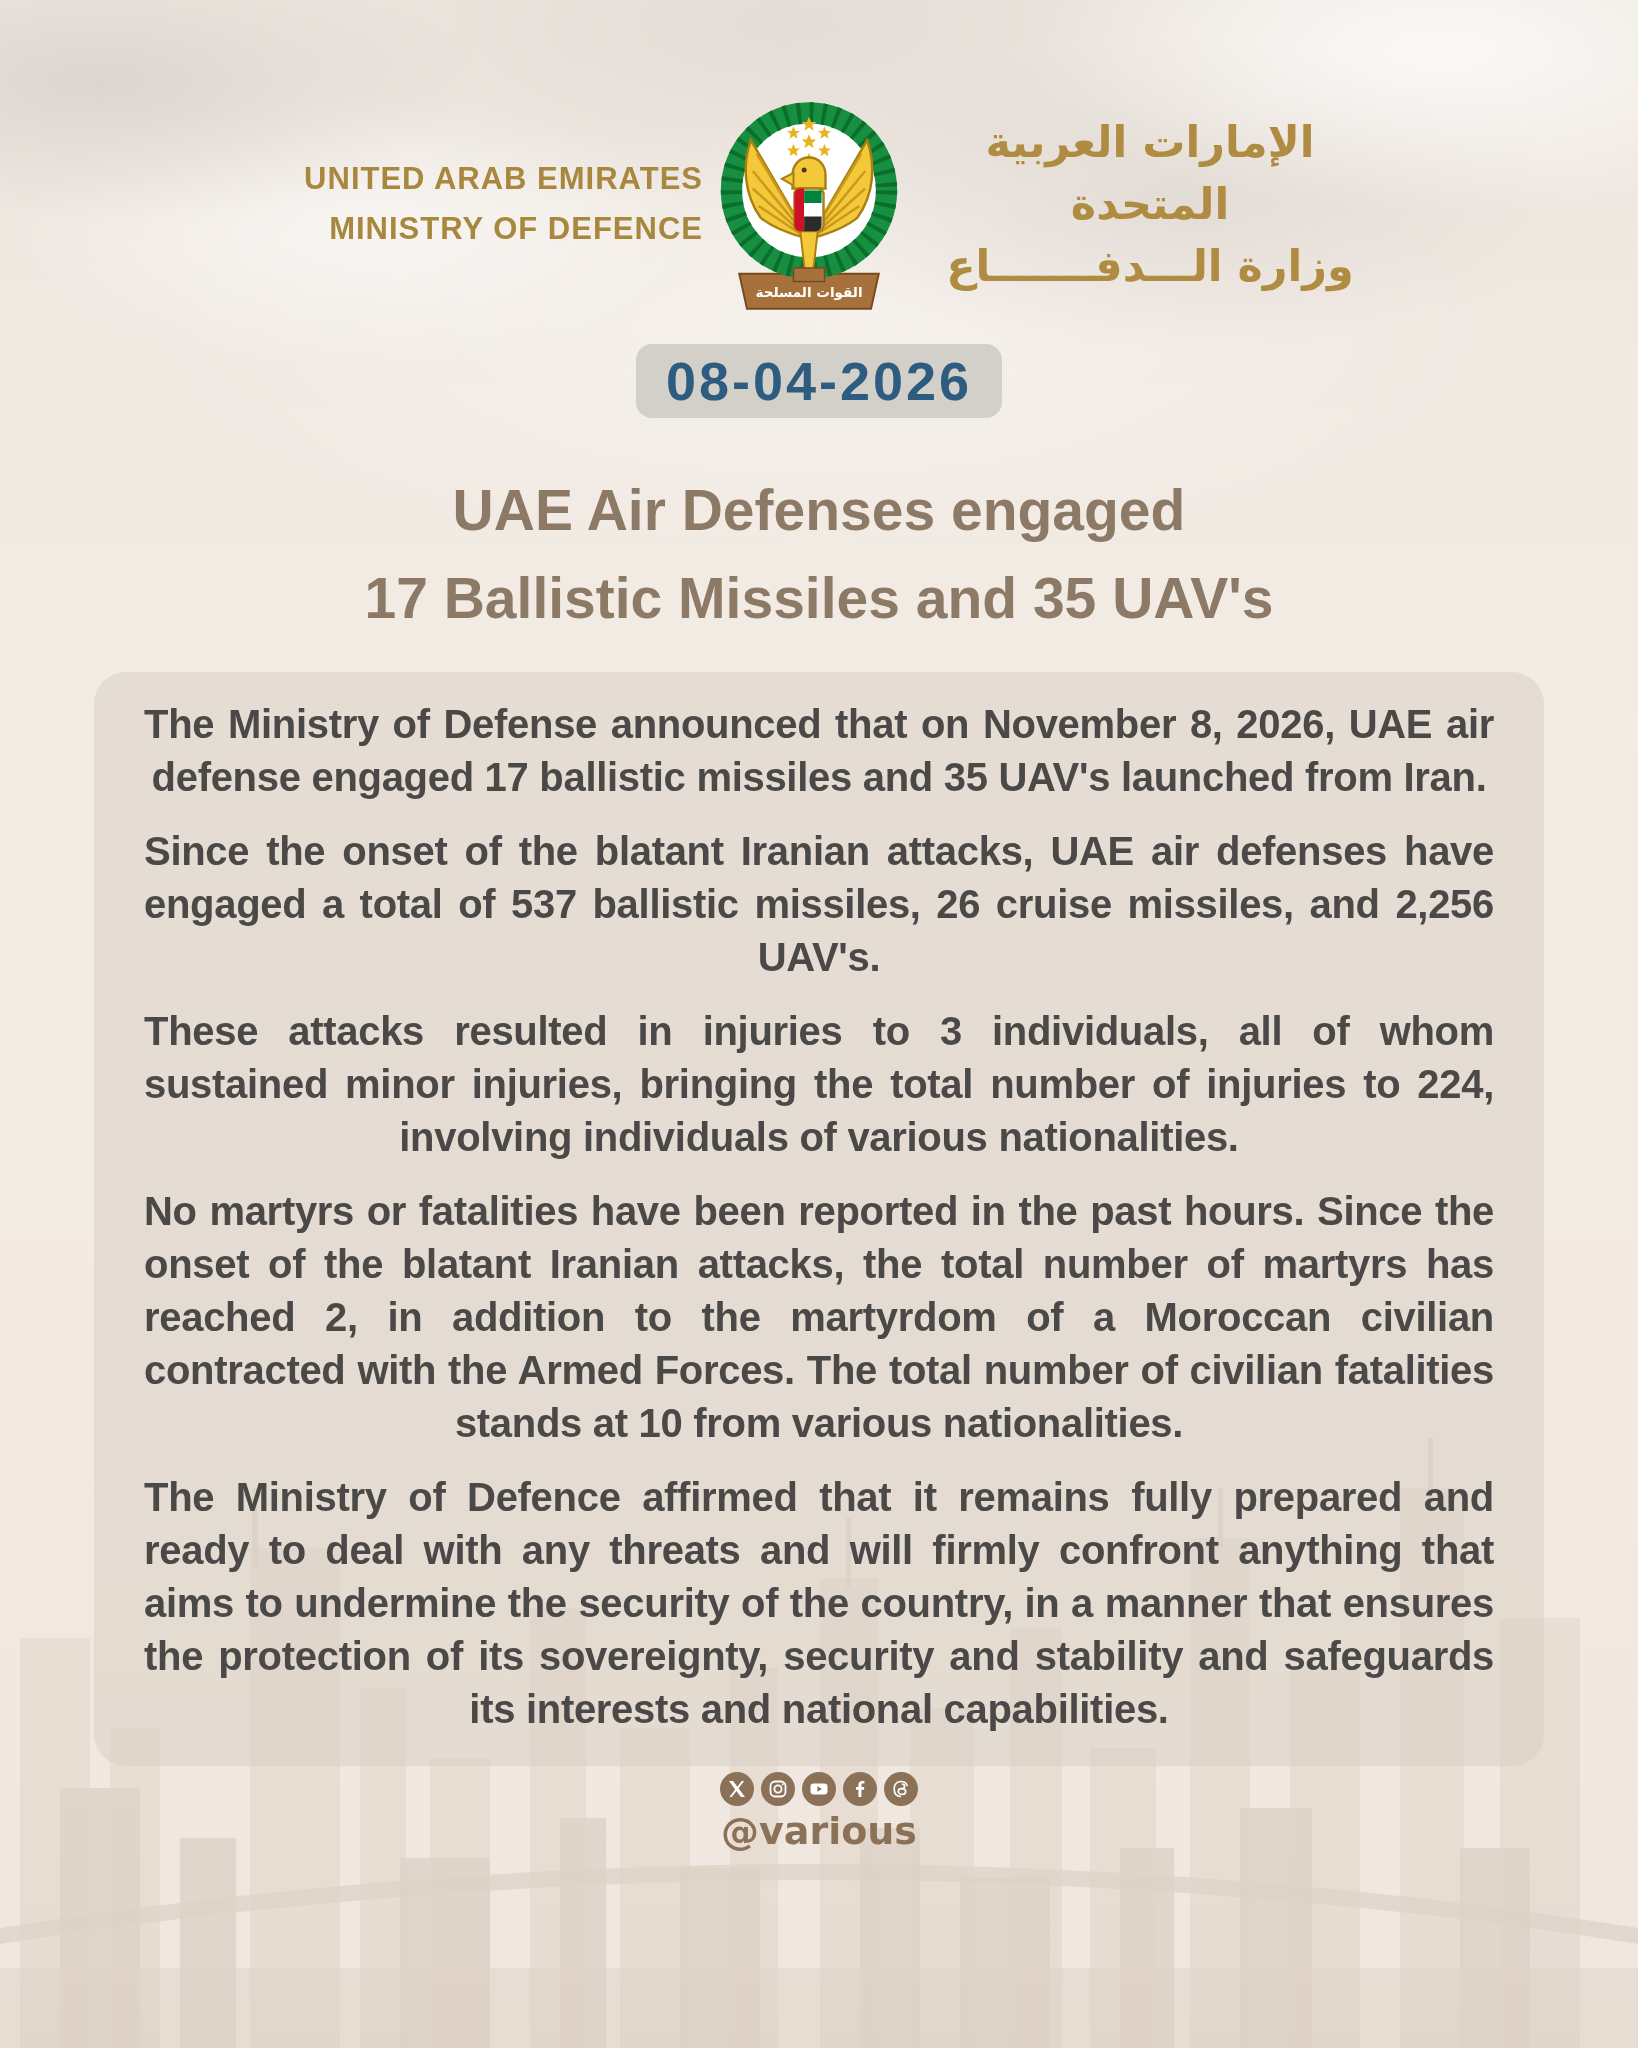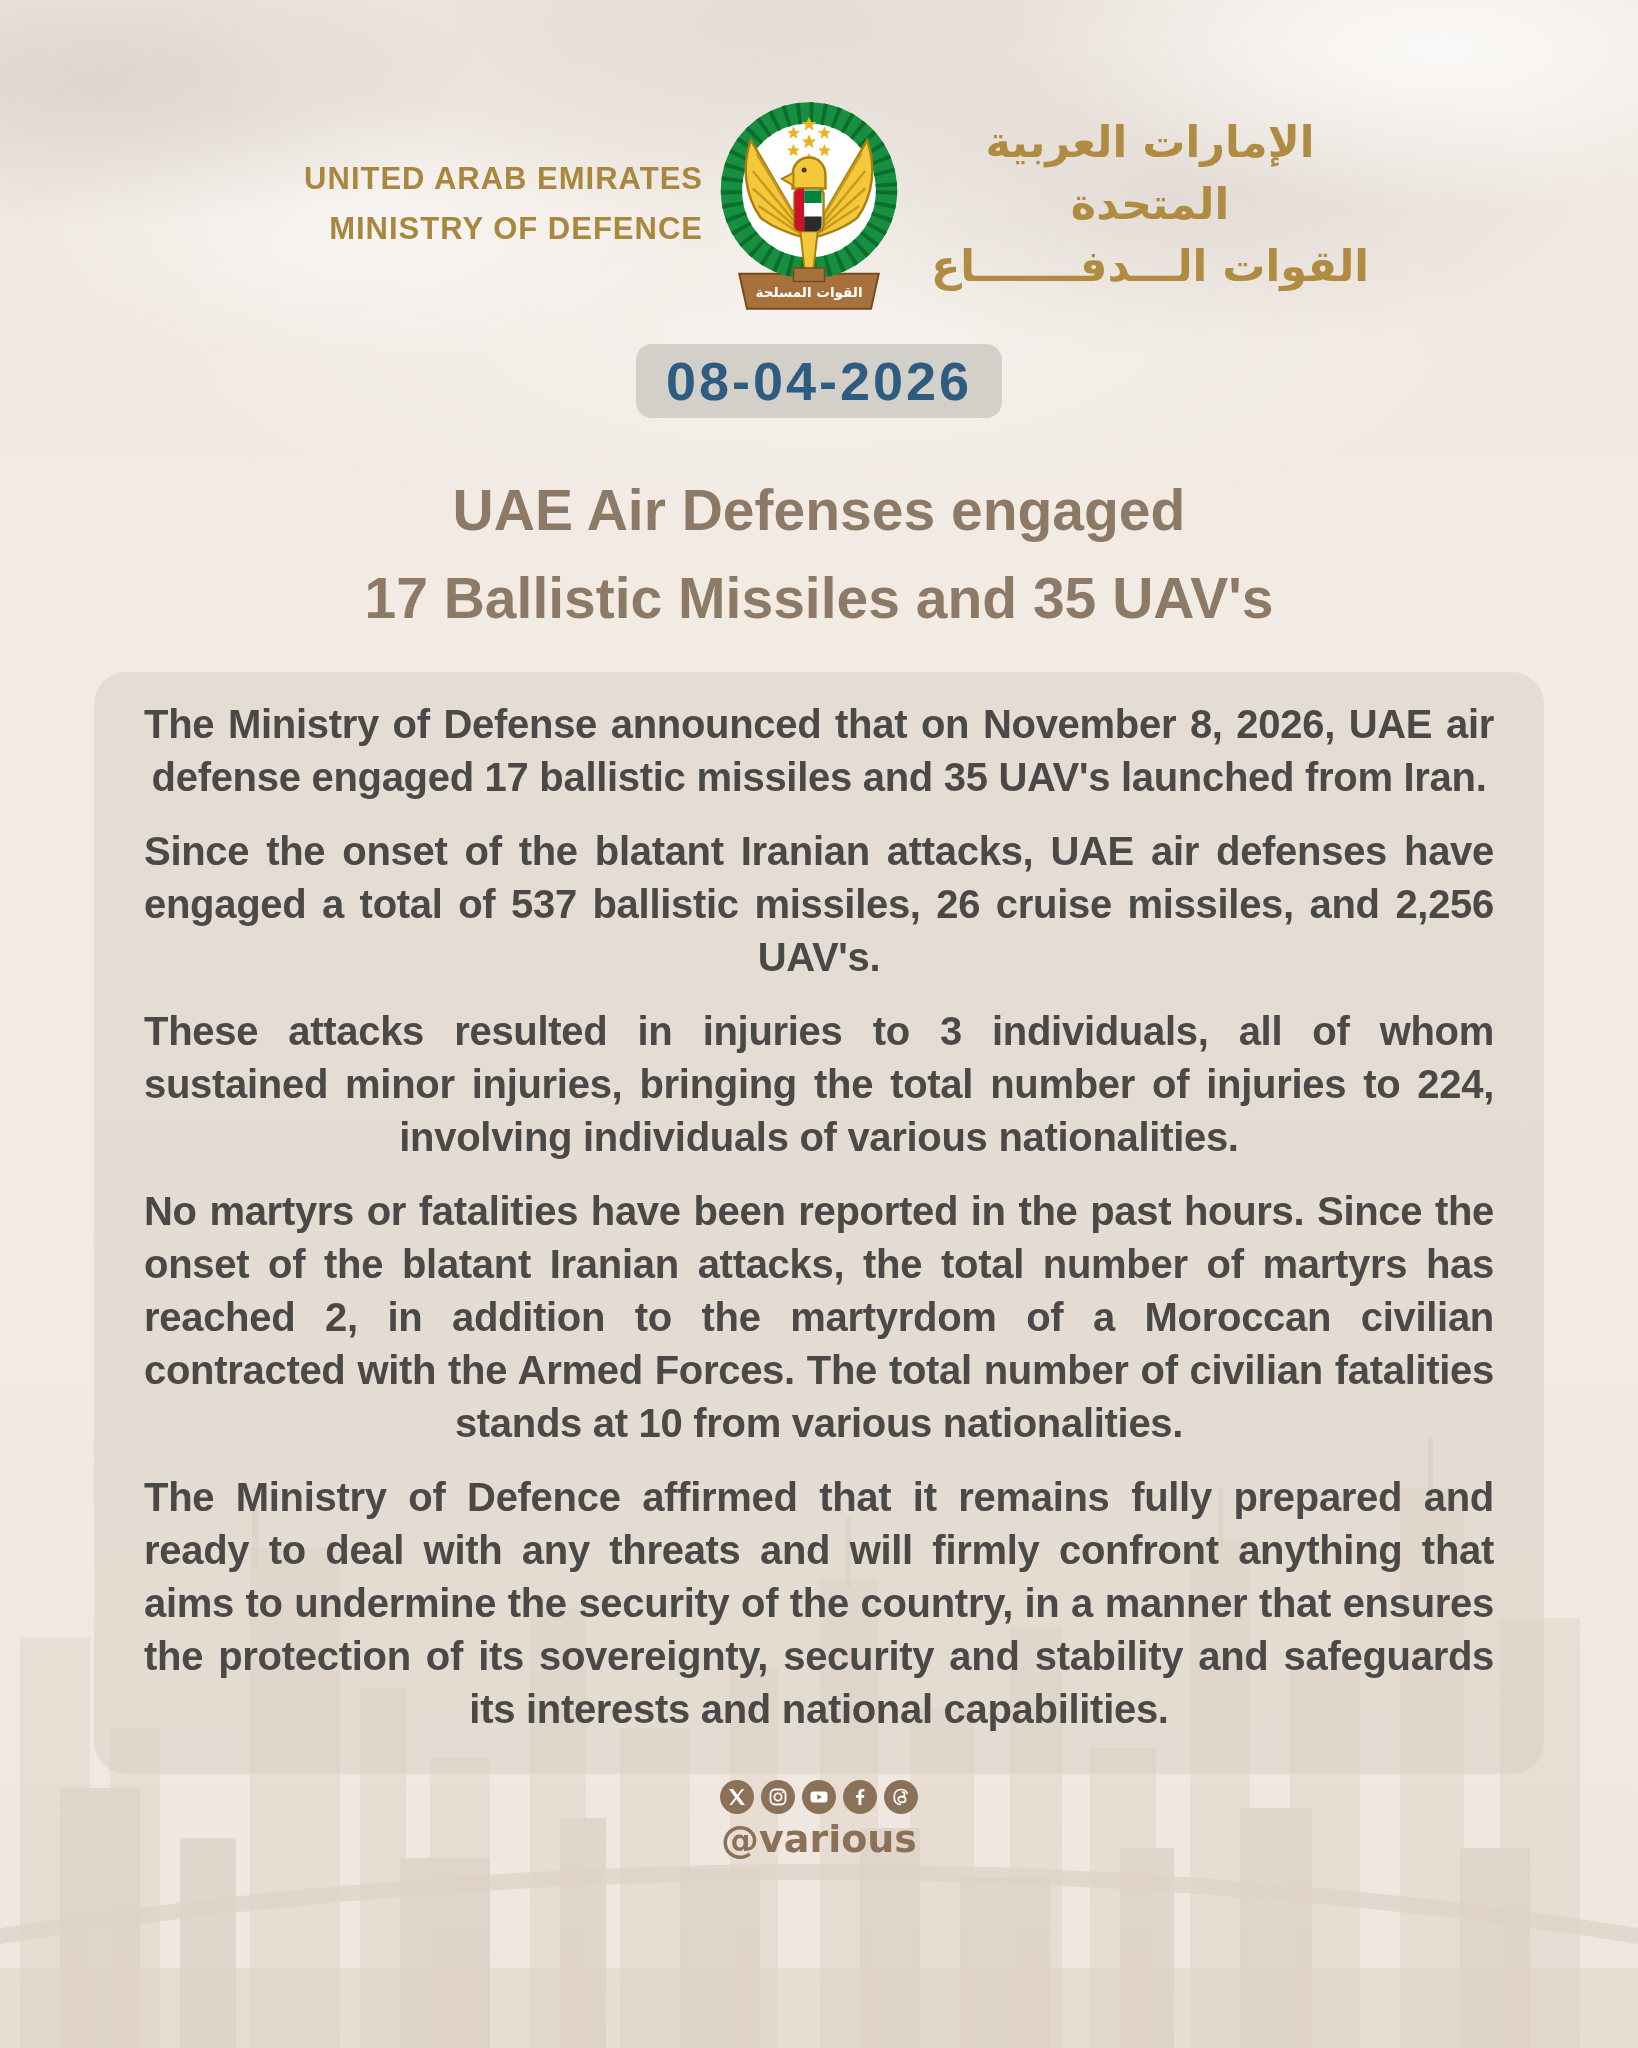--- a/index.html
+++ b/index.html
@@ -57,21 +57,21 @@
     background:rgba(216,207,196,0.55);
     border-radius:32px;
     padding:26px 50px 26px 50px;
   }
   .body-box p{
     margin:0 0 21px 0;
     color:#4b4947;font-weight:bold;
     font-size:40px;line-height:53px;letter-spacing:-0.3px;
     text-align:justify;text-align-last:center;
   }
-  .body-box p:last-child{margin-bottom:12px;}
+  .body-box p:last-child{margin-bottom:4px;}
   .footer{
     margin-top:6px;text-align:center;
   }
   .social-row{display:flex;justify-content:center;gap:7px;}
   .social{width:34px;height:34px;border-radius:50%;background:#8a7158;
     display:flex;align-items:center;justify-content:center;}
   .handle{color:#8a7158;font-weight:bold;font-size:38px;margin-top:3px;
     font-family:"DejaVu Sans",sans-serif;}
 </style>
 </head>
@@ -188,21 +188,21 @@
           <rect x="95" y="129" width="18" height="14" fill="#ffffff"></rect>
           <path d="M95,143 L113,143 L113,152 C113,155.3 110.3,158 107,158 L95,158 Z" fill="#2b2b2b"></path>
         </g>
 
         <rect x="84" y="196" width="32" height="14" fill="#a6713b" stroke="#77491f" stroke-width="1.5"></rect>
         <text x="100" y="226" text-anchor="middle" font-size="14" font-weight="bold" fill="#ffffff" font-family="'DejaVu Sans',sans-serif">القوات المسلحة</text>
       </svg>
 
       <div class="org-ar">
         <div>الإمارات العربية المتحدة</div>
-        <div>القوات الـــدفـــــــاع</div>
+        <div>وزارة الـــدفـــــــاع</div>
       </div>
     </div>
 
     <div class="date-row">
       <div class="date-badge">08-04-2026</div>
     </div>
 
     <div class="title">
       <div>UAE Air Defenses engaged</div>
       <div>17 Ballistic Missiles and 35 UAV's</div>

